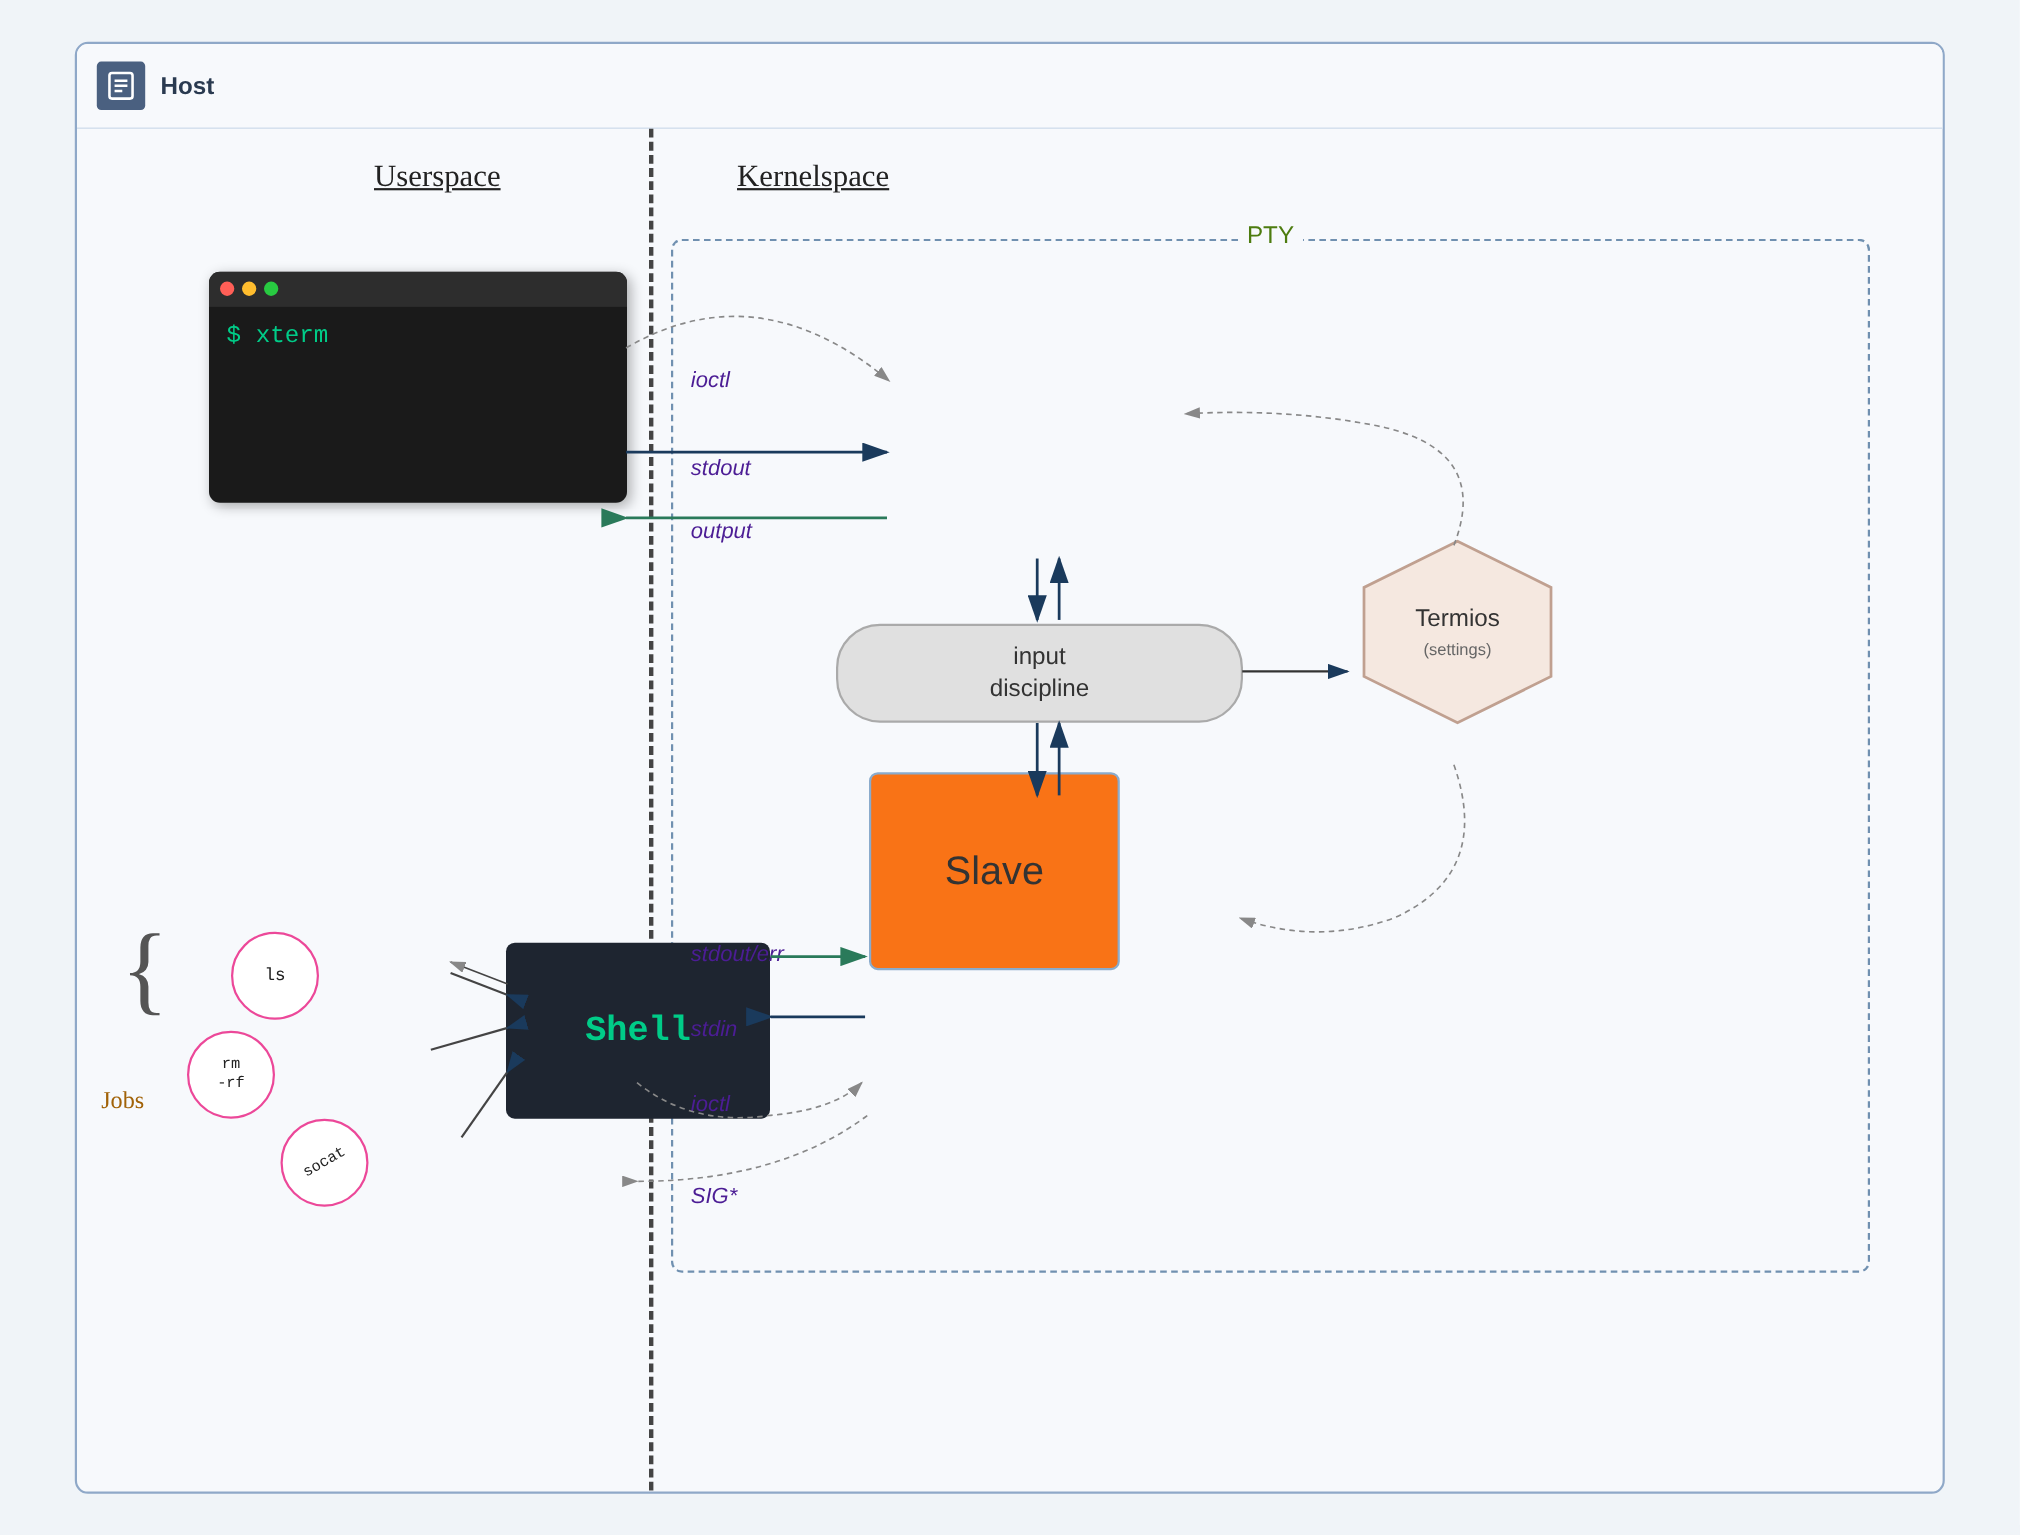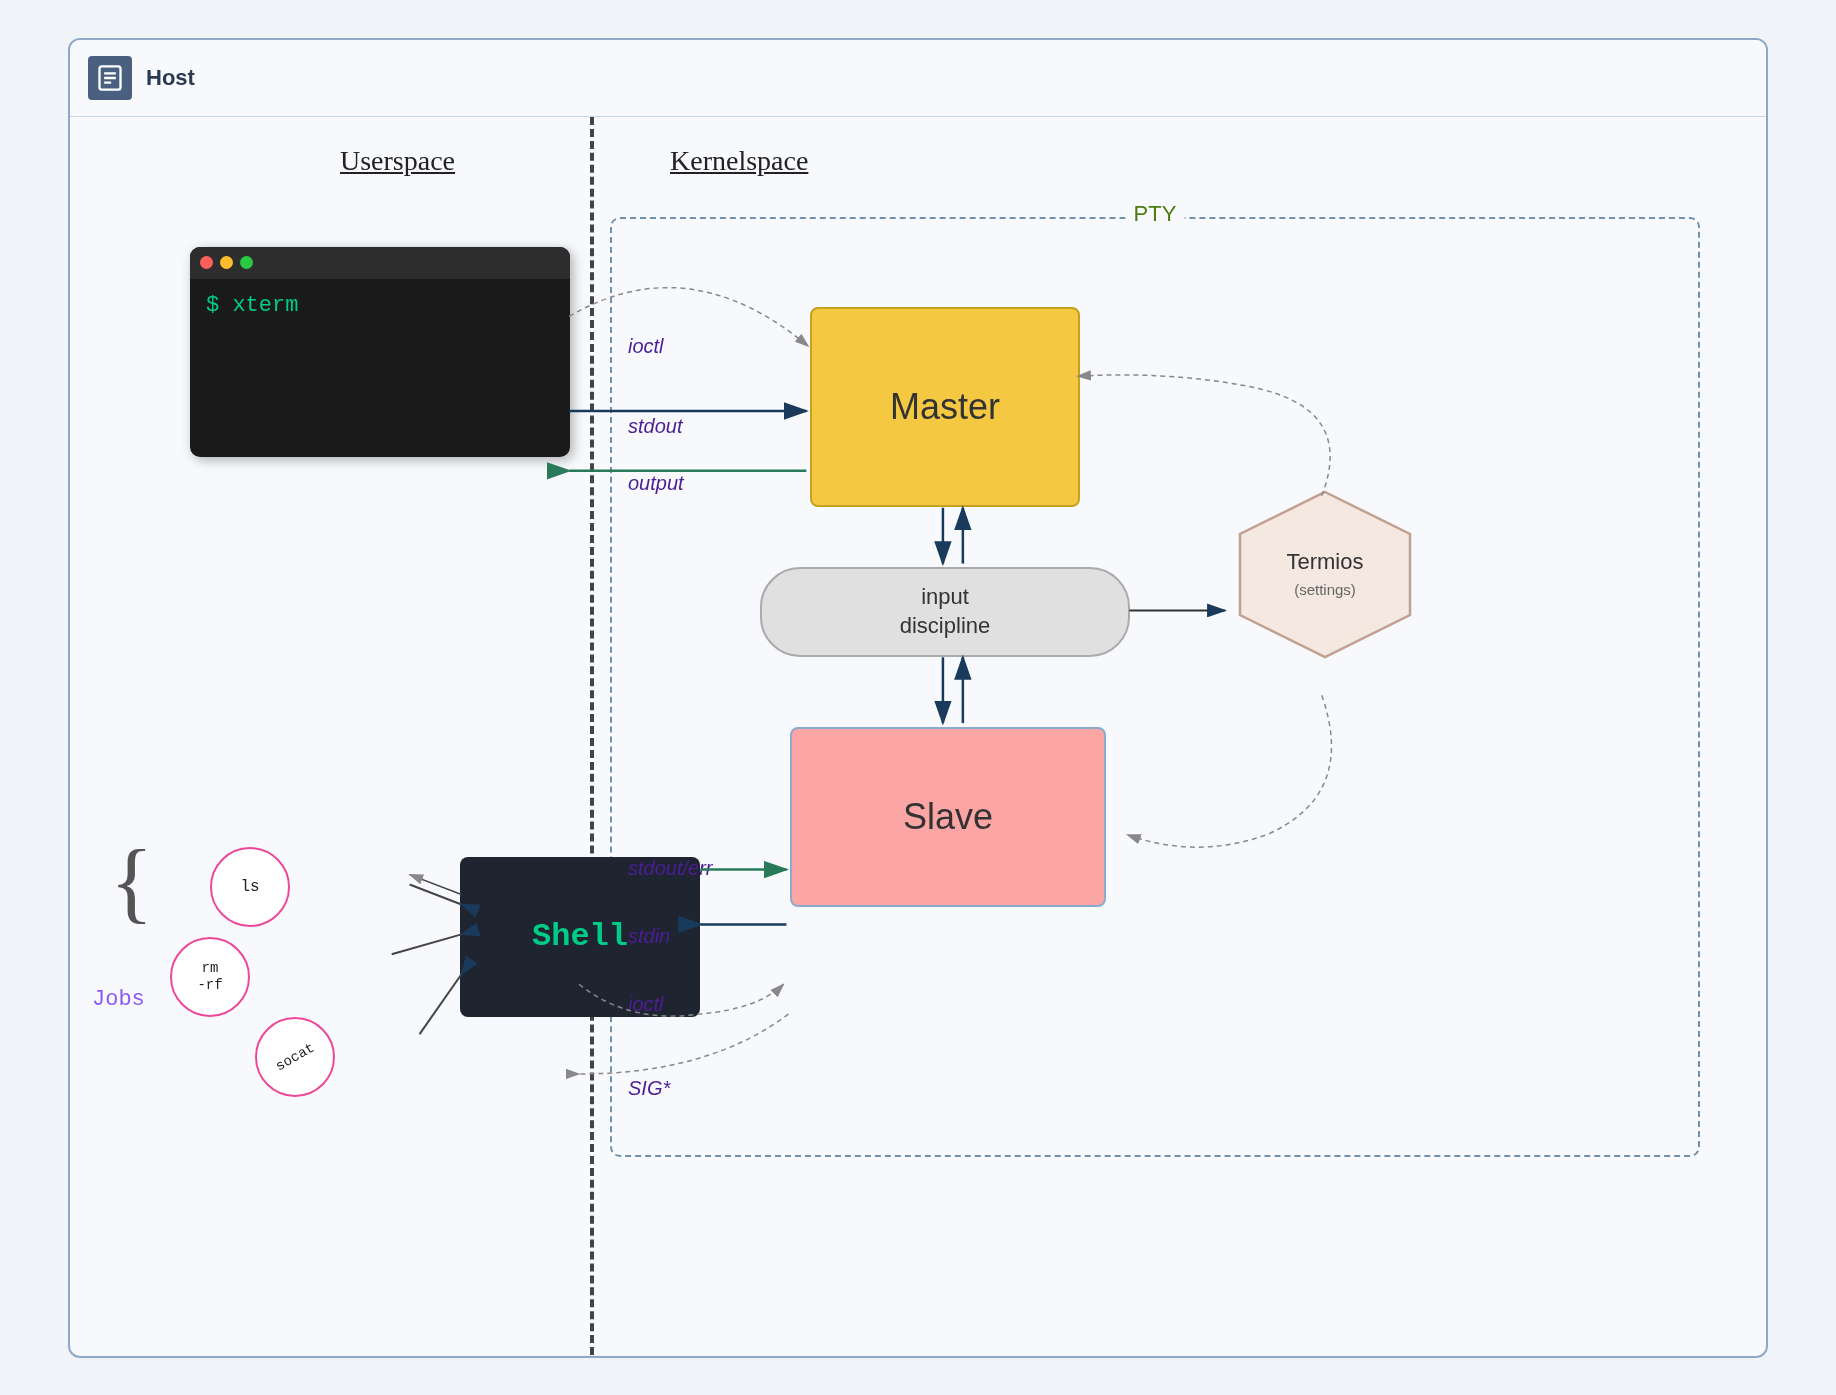--- a/index.html
+++ b/index.html
@@ -186,24 +186,24 @@
       font-size: 22px;
       font-family: 'Arial', sans-serif;
       color: #333;
       text-align: center;
       line-height: 1.3;
     }
     
     .slave-box {
       position: absolute;
       left: 720px;
-      top: 610px;
-      width: 316px;
+      top: 585px;
+      width: 228px;
       height: 180px;
-      background: #fca5a5;
+      background: #f97316;
       border: 2.5px solid #8aabcc;
       border-radius: 8px;
       display: flex;
       align-items: center;
       justify-content: center;
     }
     .slave-text {
       font-size: 36px;
       font-family: 'Arial', sans-serif;
       color: #333;
@@ -225,22 +225,22 @@
       top: 720px;
       font-size: 90px;
       color: #555;
       line-height: 1;
     }
     .jobs-label {
       position: absolute;
       left: 22px;
       top: 870px;
       font-size: 22px;
-      font-family: Liberation Mono, monospace;
-      color: #8b5cf6;
+      font-family: Liberation Serif, serif;
+      color: #a16207;
     }
     
     .job-circle {
       position: absolute;
       width: 80px;
       height: 80px;
       border-radius: 50%;
       background: white;
       border: 2px solid #ec4899;
       display: flex;
@@ -303,23 +303,20 @@
       <div class="xterm-titlebar">
         <div class="btn-close"></div>
         <div class="btn-min"></div>
         <div class="btn-max"></div>
       </div>
       <div class="xterm-content">
         <span>$ xterm</span>
       </div>
     </div>
 
-    <div class="master-box">
-      <span class="master-text">Master</span>
-    </div>
 
     <div class="linedisc-box">
       <span class="linedisc-text">
         <span>input</span><br>
         <span>discipline</span>
       </span>
     </div>
 
     <div class="slave-box">
       <span class="slave-text">Slave</span>

